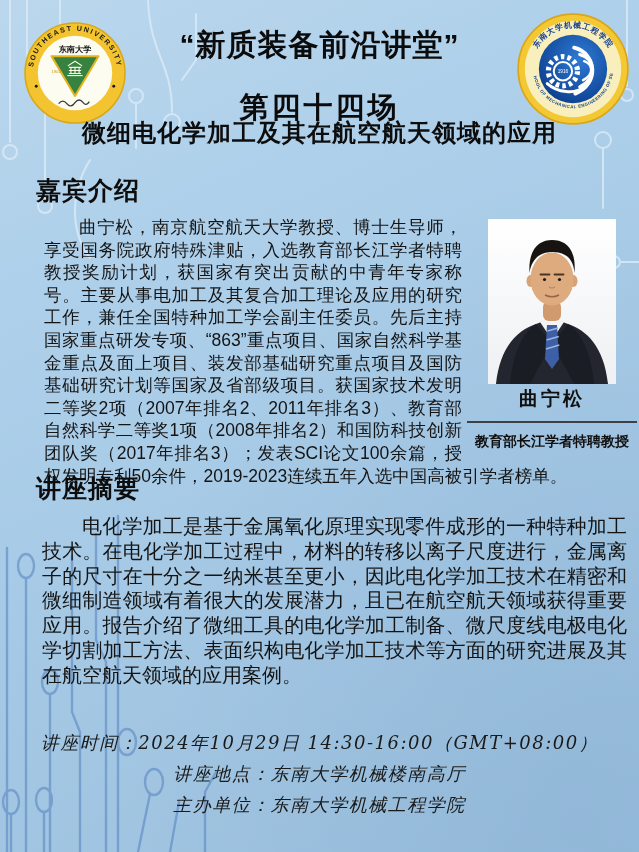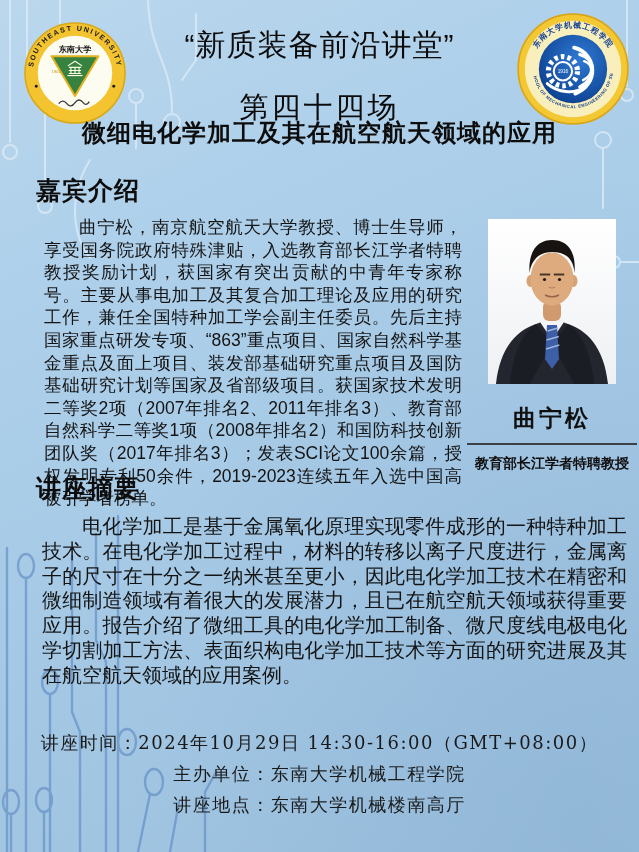--- a/index.html
+++ b/index.html
@@ -9,40 +9,40 @@
     background:
       radial-gradient(ellipse at 90% 95%, rgba(110,150,195,.22), transparent 55%),
       linear-gradient(155deg,#bad7ed 0%,#adcfea 30%,#a4c8e4 62%,#9bc0dd 100%);
   }
   .bg-decor{position:absolute;inset:0;z-index:0;}
   .layer{position:absolute;z-index:2;}
 
   .logo-left{top:22px;left:24px;width:102px;height:102px;}
   .logo-right{top:13px;right:10px;width:112px;height:112px;}
 
-  .title-block{top:25px;left:0;right:0;text-align:center;font-weight:normal;color:#0b0b0b;}
+  .title-block{top:25px;left:0;right:0;text-align:center;font-weight:bold;color:#0b0b0b;}
   .series{font-size:30px;letter-spacing:1px;}
   .session{font-size:29px;margin-top:22px;letter-spacing:3px;}
   .lecture-title{top:117px;left:0;right:0;text-align:center;font-size:24px;font-weight:bold;letter-spacing:1px;color:#0d0d0d;}
 
   .guest{top:174px;left:36px;width:601px;}
   .section-title{font-size:25px;font-weight:bold;letter-spacing:1px;color:#0d0d0d;}
   .bio-wrap{margin-top:9px;}
   .photo-card{float:right;width:170px;margin:3px 0 4px 5px;text-align:center;}
   .photo{width:128px;height:165px;display:block;margin:0 auto;background:#fff;}
-  .photo-name{font-size:23px;font-weight:bold;margin-top:19px;letter-spacing:3px;color:#101010;}
+  .photo-name{font-size:19px;font-weight:bold;margin-top:2px;letter-spacing:3px;color:#101010;}
   .photo-rule{border:none;border-top:2px solid #3c4148;margin:9px 0 8px;}
   .photo-title{font-size:14px;font-weight:bold;line-height:21px;color:#101010;}
   .bio{font-size:17.5px;line-height:22.6px;text-align:justify;text-indent:2em;margin:8px;}
 
   .abstract{top:472px;left:36px;width:597px;}
   .abstract p{font-size:20px;line-height:24.8px;text-align:justify;text-indent:2em;margin:9px 6px 0;}
 
   .footer{top:727px;left:0;right:0;text-align:center;
-    font-family:"DejaVu Serif","Liberation Serif",serif;
+    font-family:"DejaVu Serif","Liberation Serif",serif;font-style:italic;
     font-size:18px;line-height:31px;color:#1a1a1a;letter-spacing:1.5px;}
   .footer-line span{display:inline;}
 </style>
 </head>
 <body>
 
 <svg class="bg-decor" width="639" height="852" viewBox="0 0 639 852" aria-hidden="true">
   <g stroke="#dcebf7" stroke-width="2" fill="none" opacity="0.8" stroke-linecap="round">
     <path d="M 10 0 V 142"></path>
       <circle cx="10" cy="152" r="7"></circle>
@@ -182,18 +182,18 @@
 <div class="layer abstract">
   <div class="section-title">讲座摘要</div>
   <p>电化学加工是基于金属氧化原理实现零件成形的一种特种加工技术。在电化学加工过程中，材料的转移以离子尺度进行，金属离子的尺寸在十分之一纳米甚至更小，因此电化学加工技术在精密和微细制造领域有着很大的发展潜力，且已在航空航天领域获得重要应用。报告介绍了微细工具的电化学加工制备、微尺度线电极电化学切割加工方法、表面织构电化学加工技术等方面的研究进展及其在航空航天领域的应用案例。</p>
 </div>
 
 <div class="layer footer">
   <div class="footer-line">
     <span>讲座时间：</span><span>2024年10月29日 14:30-16:00（GMT+08:00）</span>
   </div>
   <div class="footer-line">
-    <span>主办单位：</span><span>东南大学机械工程学院</span>
+    <span>讲座地点：</span><span>东南大学机械楼南高厅</span>
   </div>
   <div class="footer-line">
-    <span>讲座地点：</span><span>东南大学机械楼南高厅</span>
+    <span>主办单位：</span><span>东南大学机械工程学院</span>
   </div>
 </div>
 
 </body></html>

